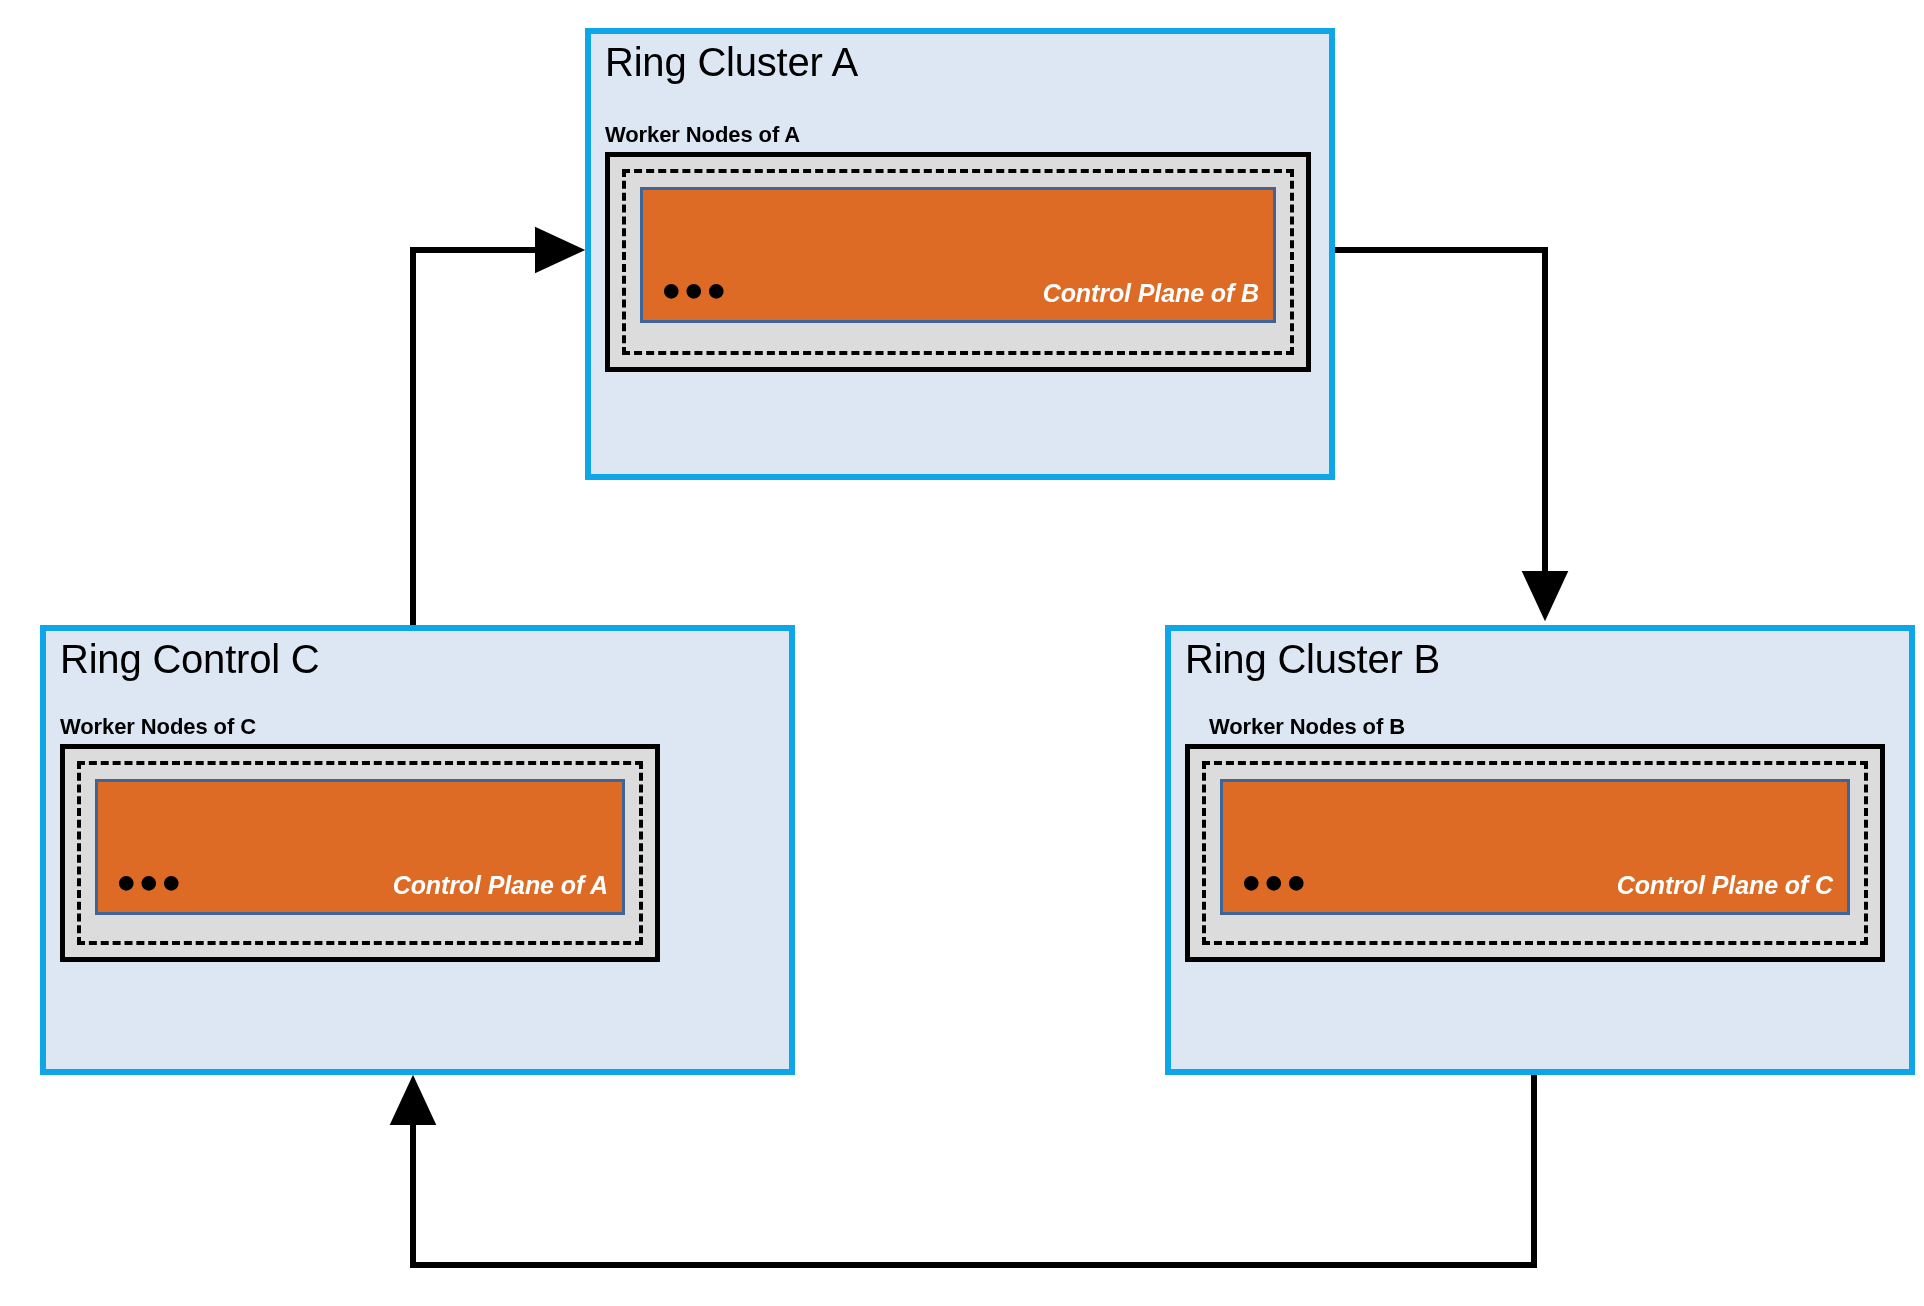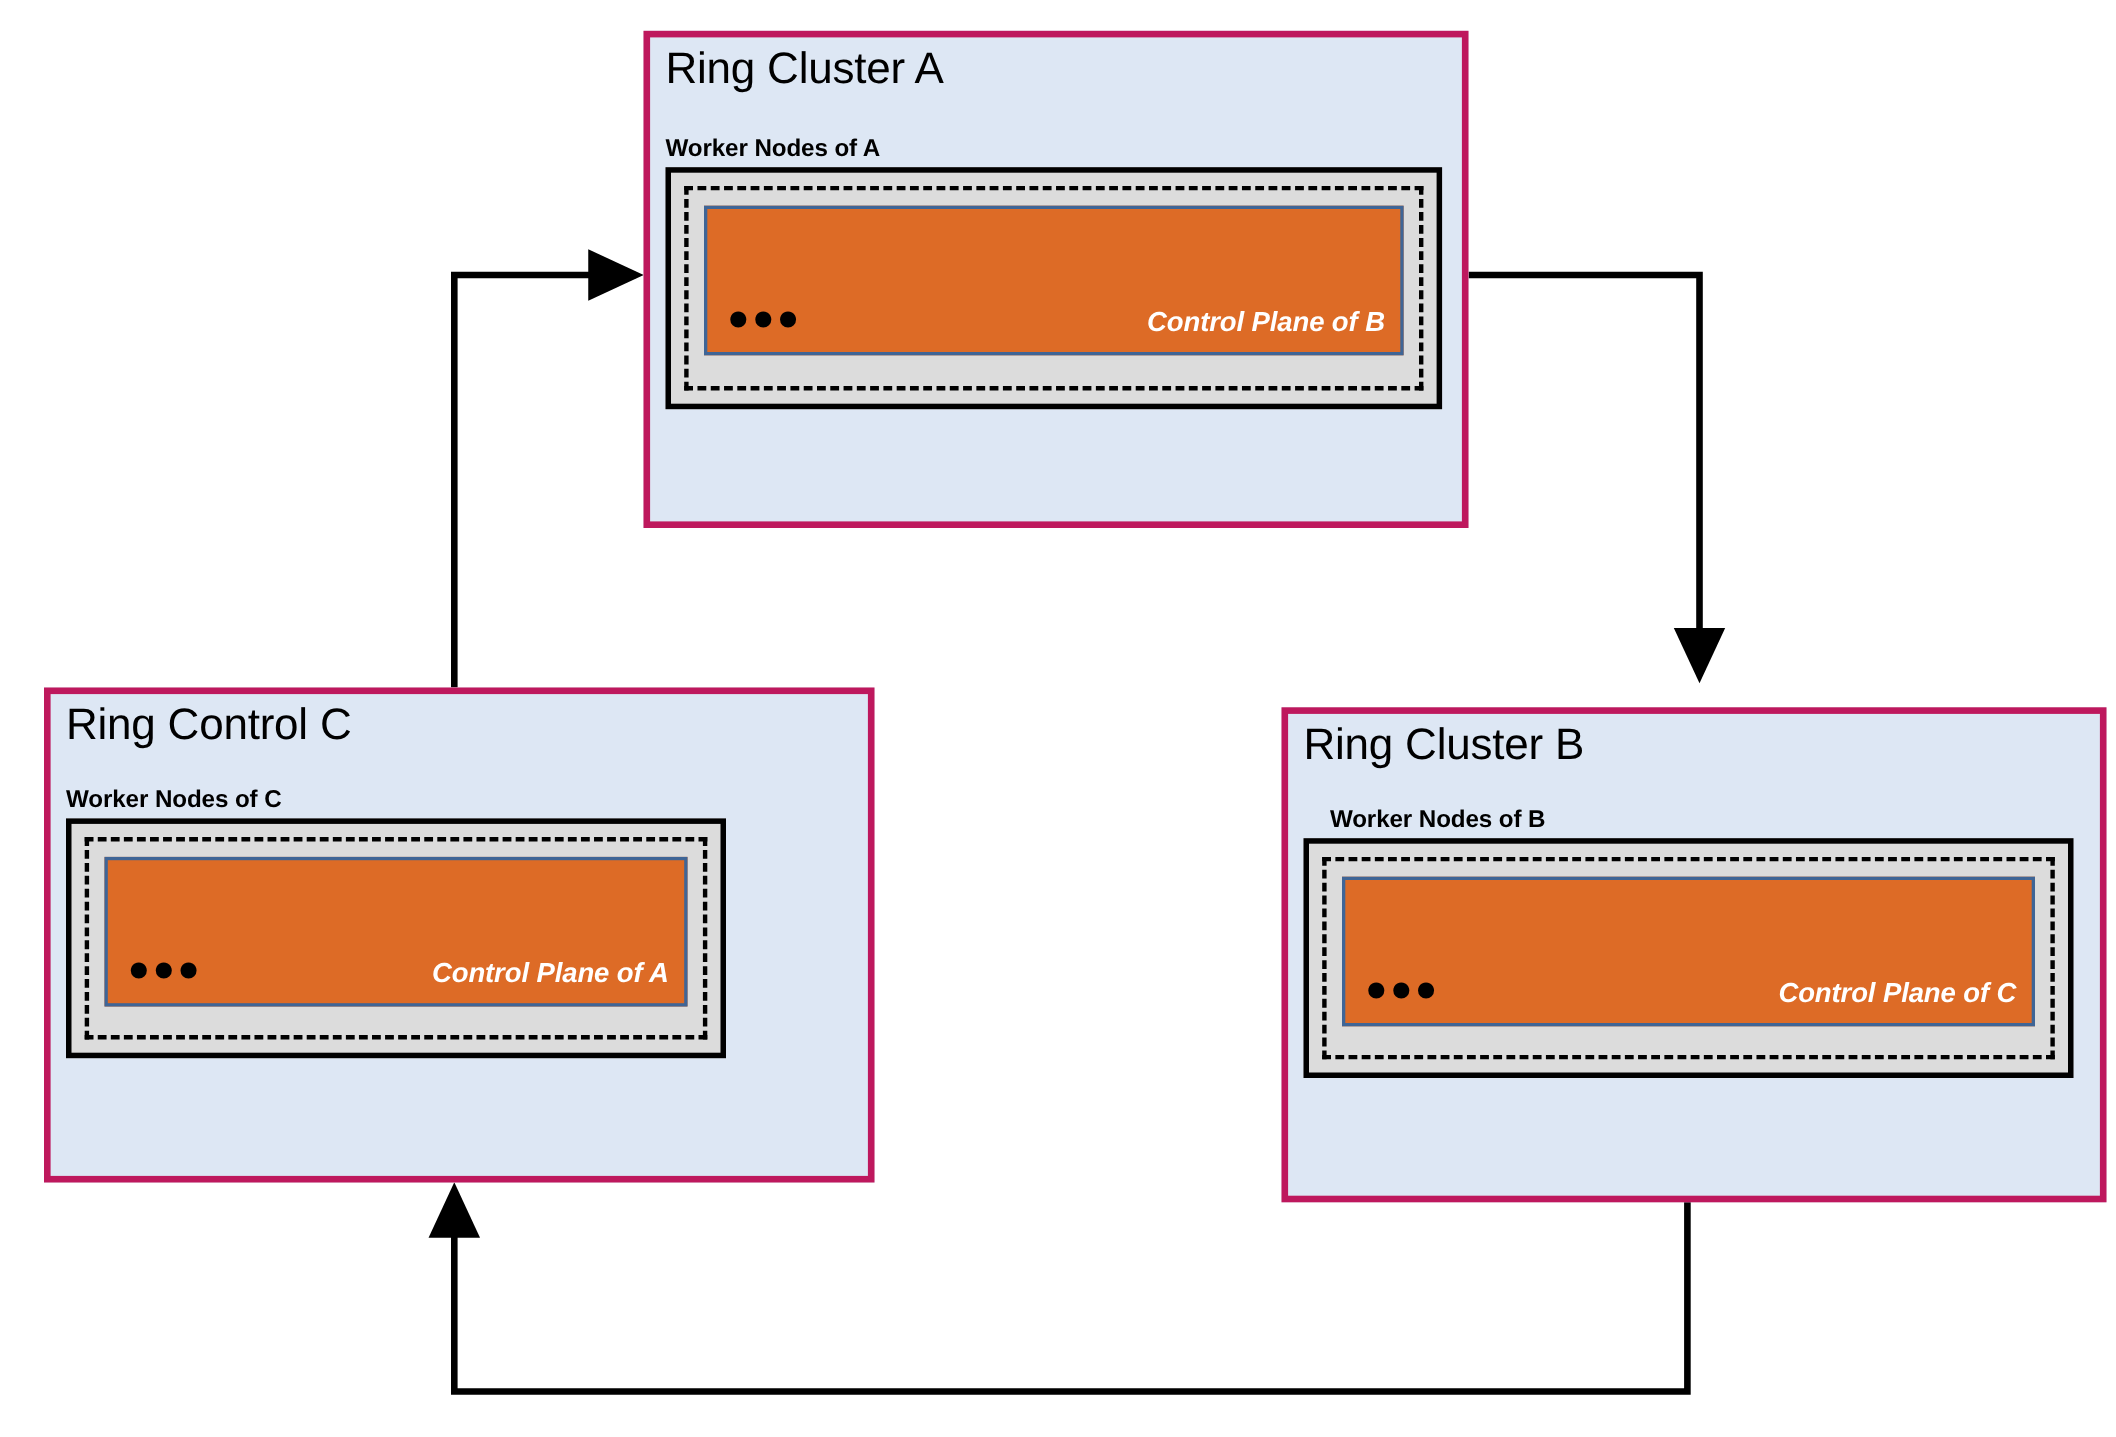--- a/index.html
+++ b/index.html
@@ -23,21 +23,21 @@
     width:1924px; height:1306px;
     z-index:1;
     pointer-events:none;
   }
 
   
   .cluster{
     position:absolute;
     box-sizing:border-box;
     background:#dde7f4;
-    border:6px solid #be185d;
+    border:6px solid #0ea5e9;
     z-index:3;
   }
   .cluster-title{
     position:absolute;
     left:14px;
     top:6px;
     display:flex;
     align-items:baseline;
     white-space:nowrap;
     color:#000000;
@@ -147,21 +147,21 @@
 
     <div class="worker-box" style="left:14px; top:113px; width:600px; height:218px;">
       <div class="dashed-box" style="left:12px; top:12px; right:12px; bottom:12px;"></div>
       <div class="control-plane" style="left:30px; top:30px; width:530px; height:136px;">
         <span class="cp-dots">●●●</span>
         <span class="cp-label">Control Plane of A</span>
       </div>
     </div>
   </div>
 
-  <div class="cluster" style="left:1165px; top:643px; width:750px; height:450px;">
+  <div class="cluster" style="left:1165px; top:625px; width:750px; height:450px;">
     <div class="cluster-title">
       <span class="ct-name">Ring Cluster B</span>
     </div>
 
     <div class="worker-label" style="top:83px;margin-left:24px;">Worker Nodes of B</div>
 
     <div class="worker-box" style="left:14px; top:113px; width:700px; height:218px;">
       <div class="dashed-box" style="left:12px; top:12px; right:12px; bottom:12px;"></div>
       <div class="control-plane" style="left:30px; top:30px; width:630px; height:136px;">
         <span class="cp-dots">●●●</span>

